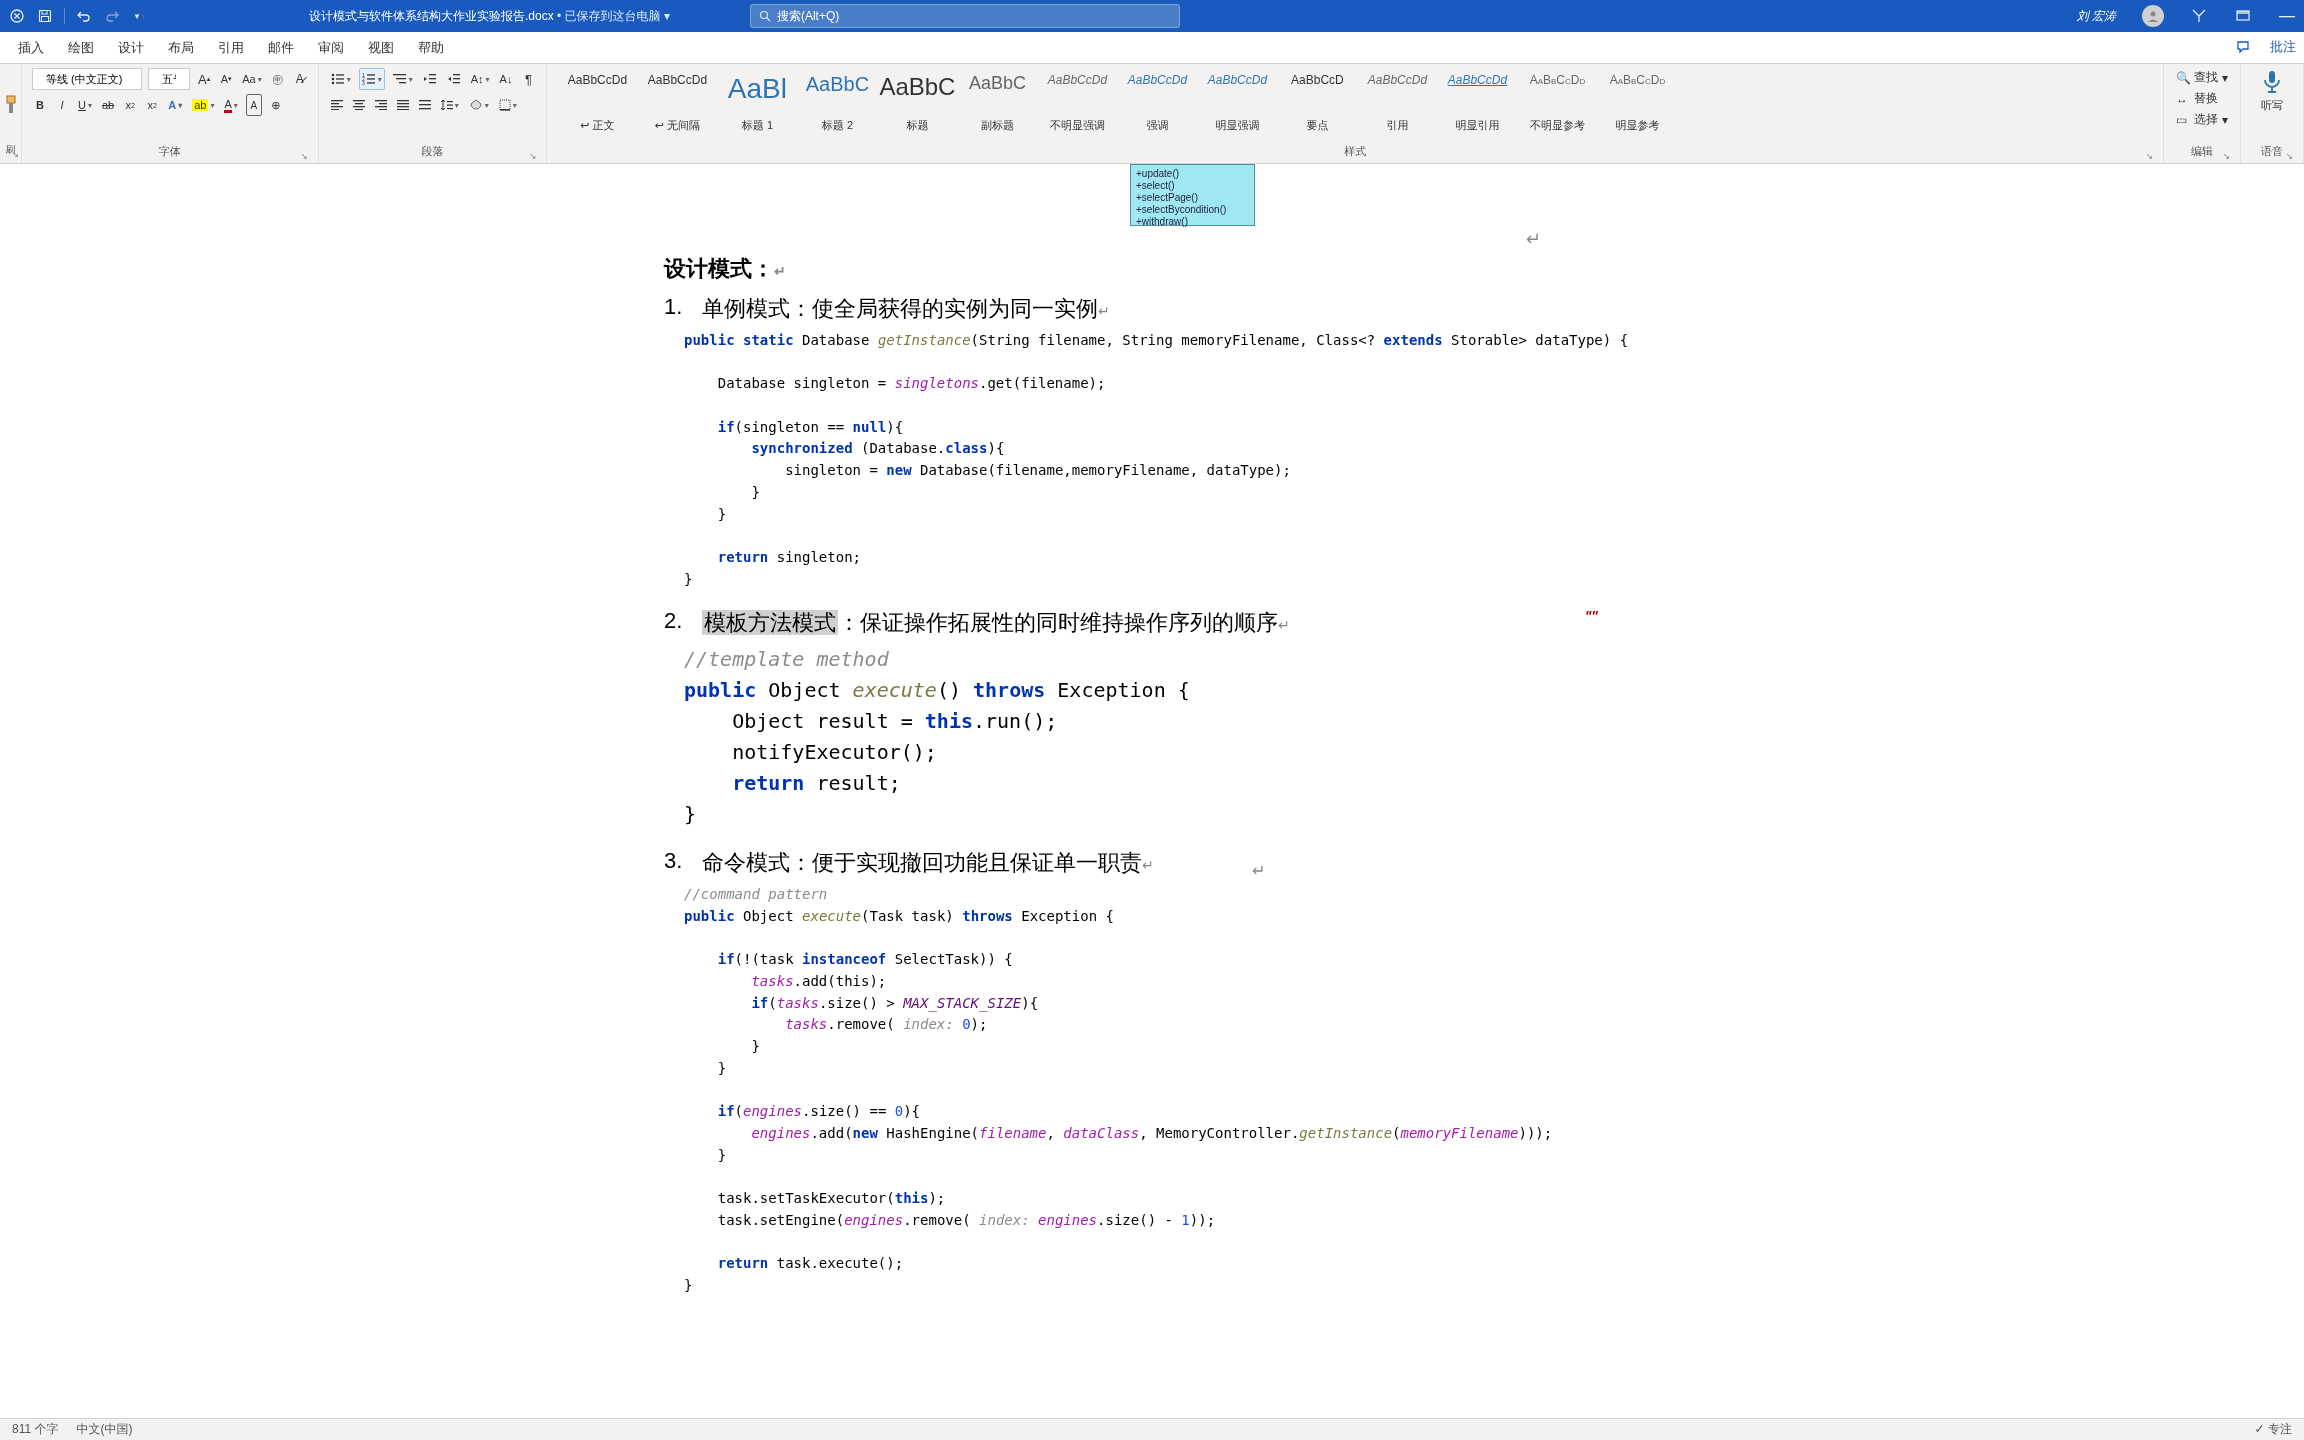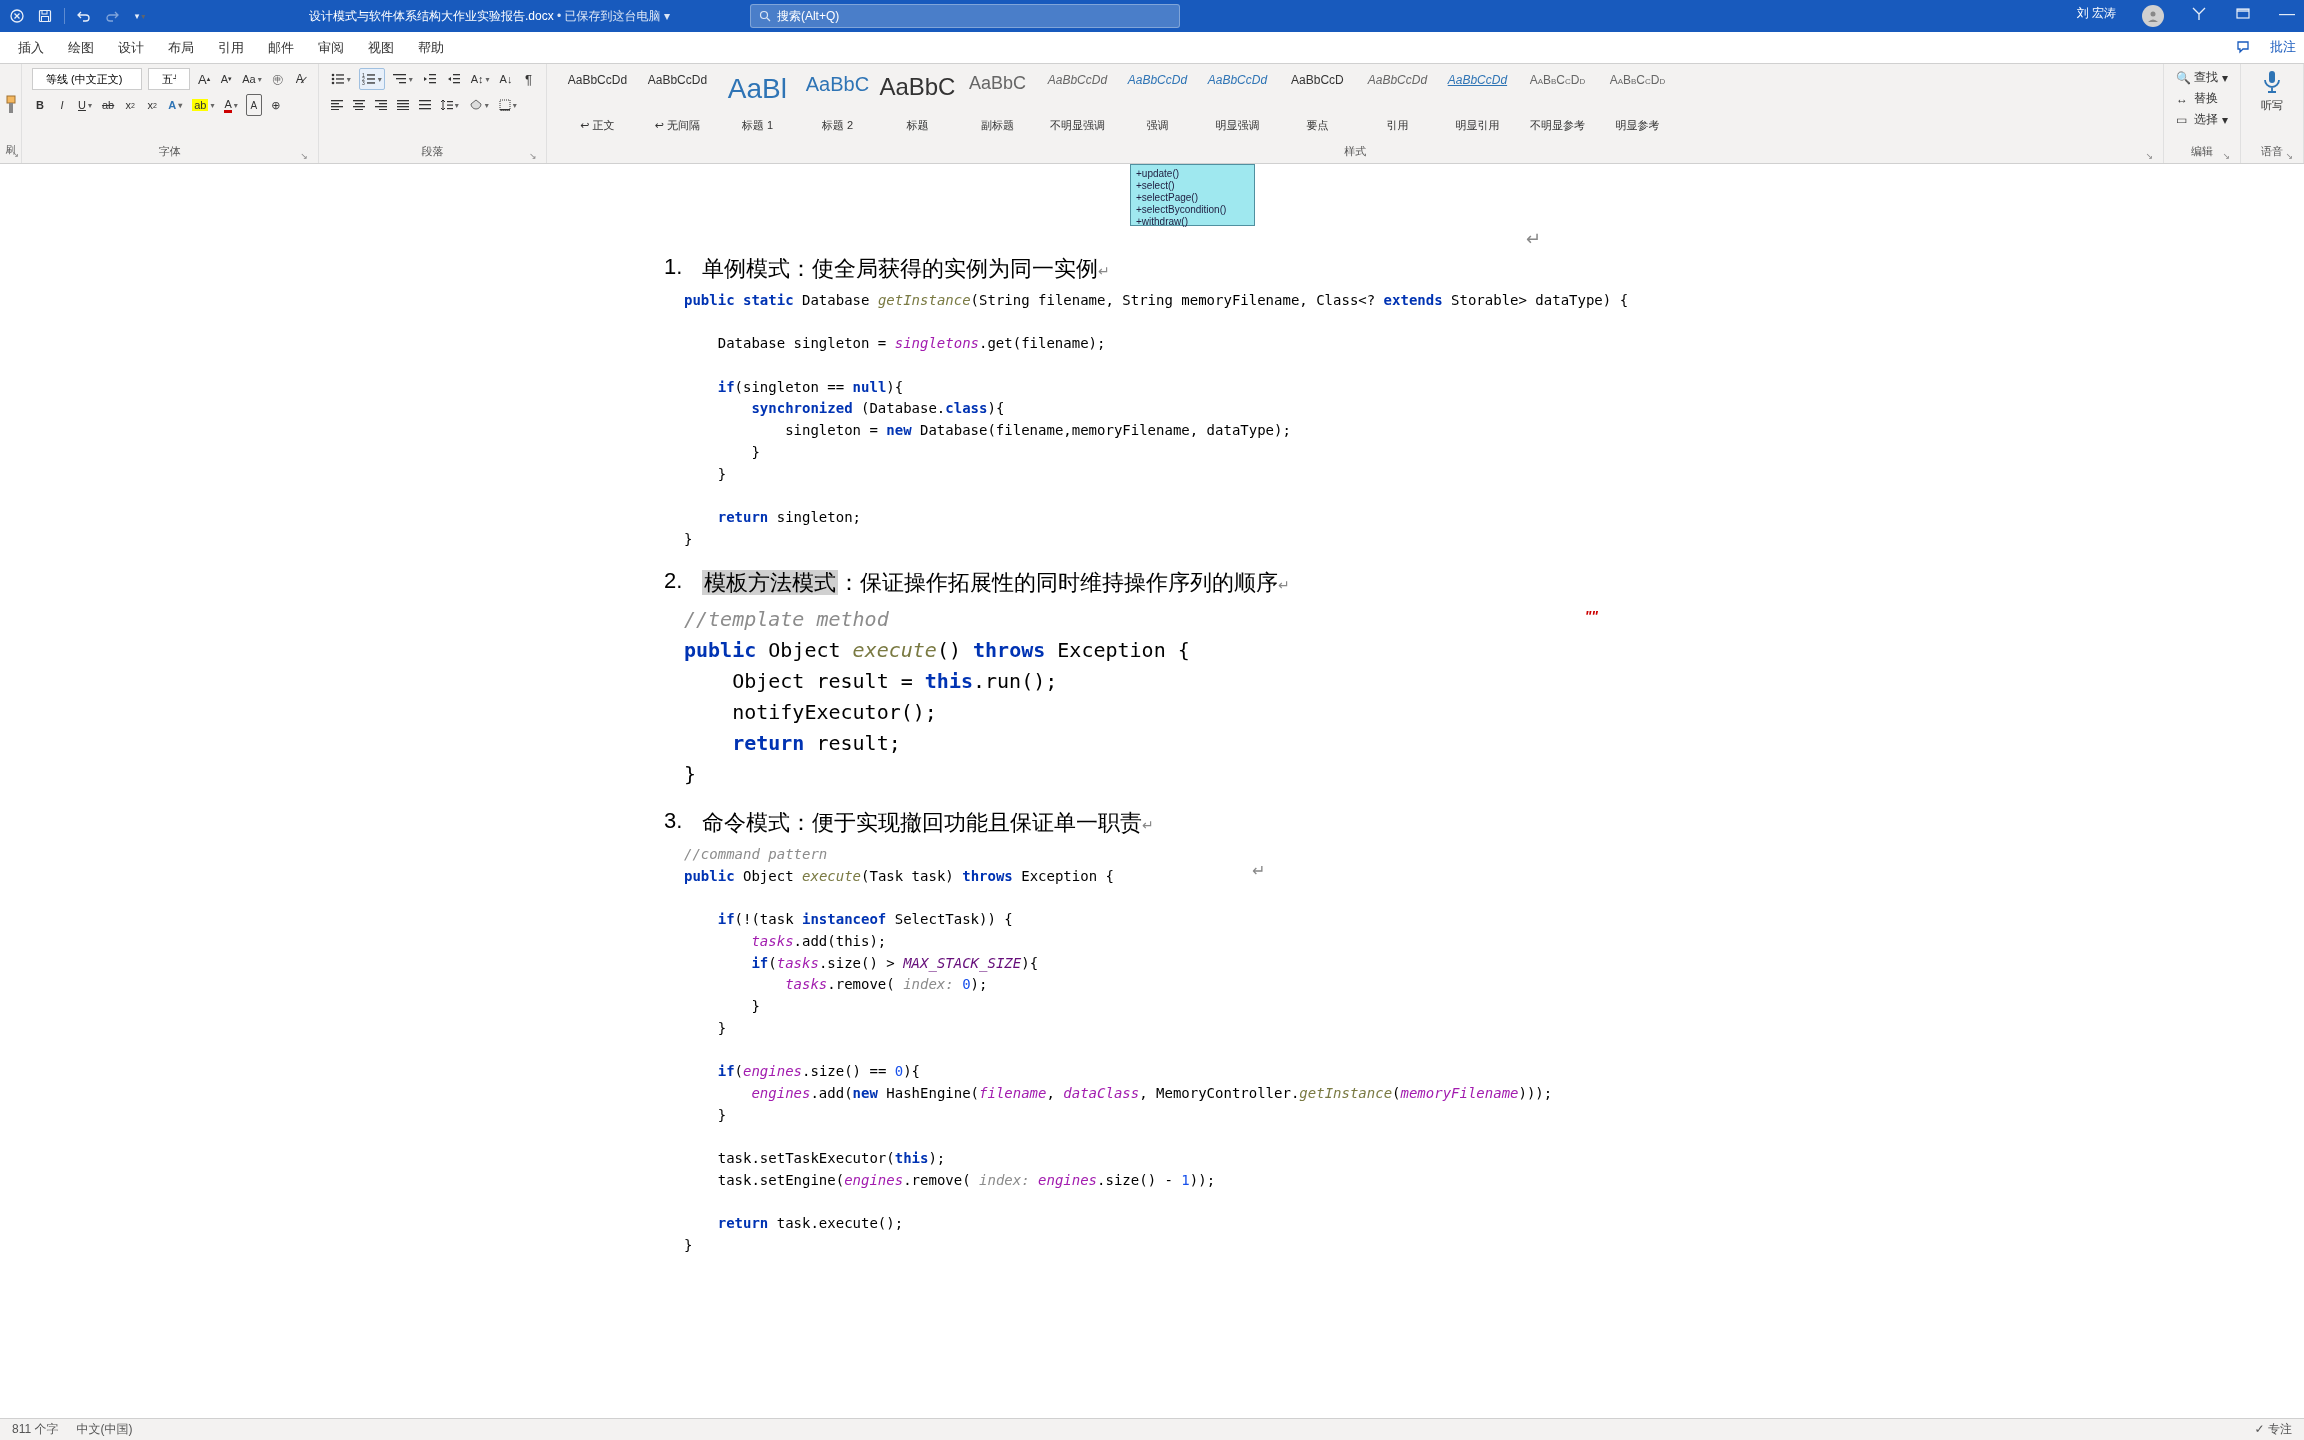--- a/index.html
+++ b/index.html
@@ -33,21 +33,21 @@
       background: #4a7ec9;
       border: 1px solid rgba(255,255,255,0.3);
       border-radius: 3px;
       display: flex;
       align-items: center;
       padding: 0 8px;
       color: #fff;
       font-size: 12px;
     }
     .search-box .si { margin-right: 6px; opacity: 0.8; }
-    .title-right { margin-left: auto; display: flex; align-items: flex-start; gap: 26px; }
+    .title-right { margin-left: auto; display: flex; align-items: center; gap: 26px; font-style: italic; }
     .user-avatar { width: 22px; height: 22px; border-radius: 11px; background: #d0d0d0; display: inline-flex; align-items: center; justify-content: center; color: #555; font-size: 11px; }
     
     
     .ribbon-tabs {
       height: 32px;
       background: #fff;
       border-bottom: 1px solid #d0d0d0;
       display: flex;
       align-items: flex-end;
       padding-left: 6px;
@@ -523,20 +523,21 @@
         <div>+select()</div>
         <div>+selectPage()</div>
         <div>+selectBycondition()</div>
         <div>+withdraw()</div>
       </div>
       <span class="end-mark">↵</span>
       <span class="comment-mark">""</span>
       <span class="mid-mark">↵</span>
 
       <div class="content">
+        <div class="h-design"><span>设计模式：</span><span class="para-mark">↵</span></div>
 
         <div class="list-item">
           <span class="list-num">1.</span>
           <span class="list-text"><span>单例模式：使全局获得的实例为同一实例</span><span class="para-mark">↵</span></span>
         </div>
         <div class="code-block code-small"><span class="kw">public static</span><span> Database </span><span class="method">getInstance</span><span>(String filename, String memoryFilename, Class&lt;</span><span>? </span><span class="kw">extends</span><span> Storable&gt; dataType) {</span>
 
 <span>    Database singleton = </span><span class="field">singletons</span><span>.get(filename);</span>
 
 <span class="kw">    if</span><span>(singleton == </span><span class="kw">null</span><span>){</span>

